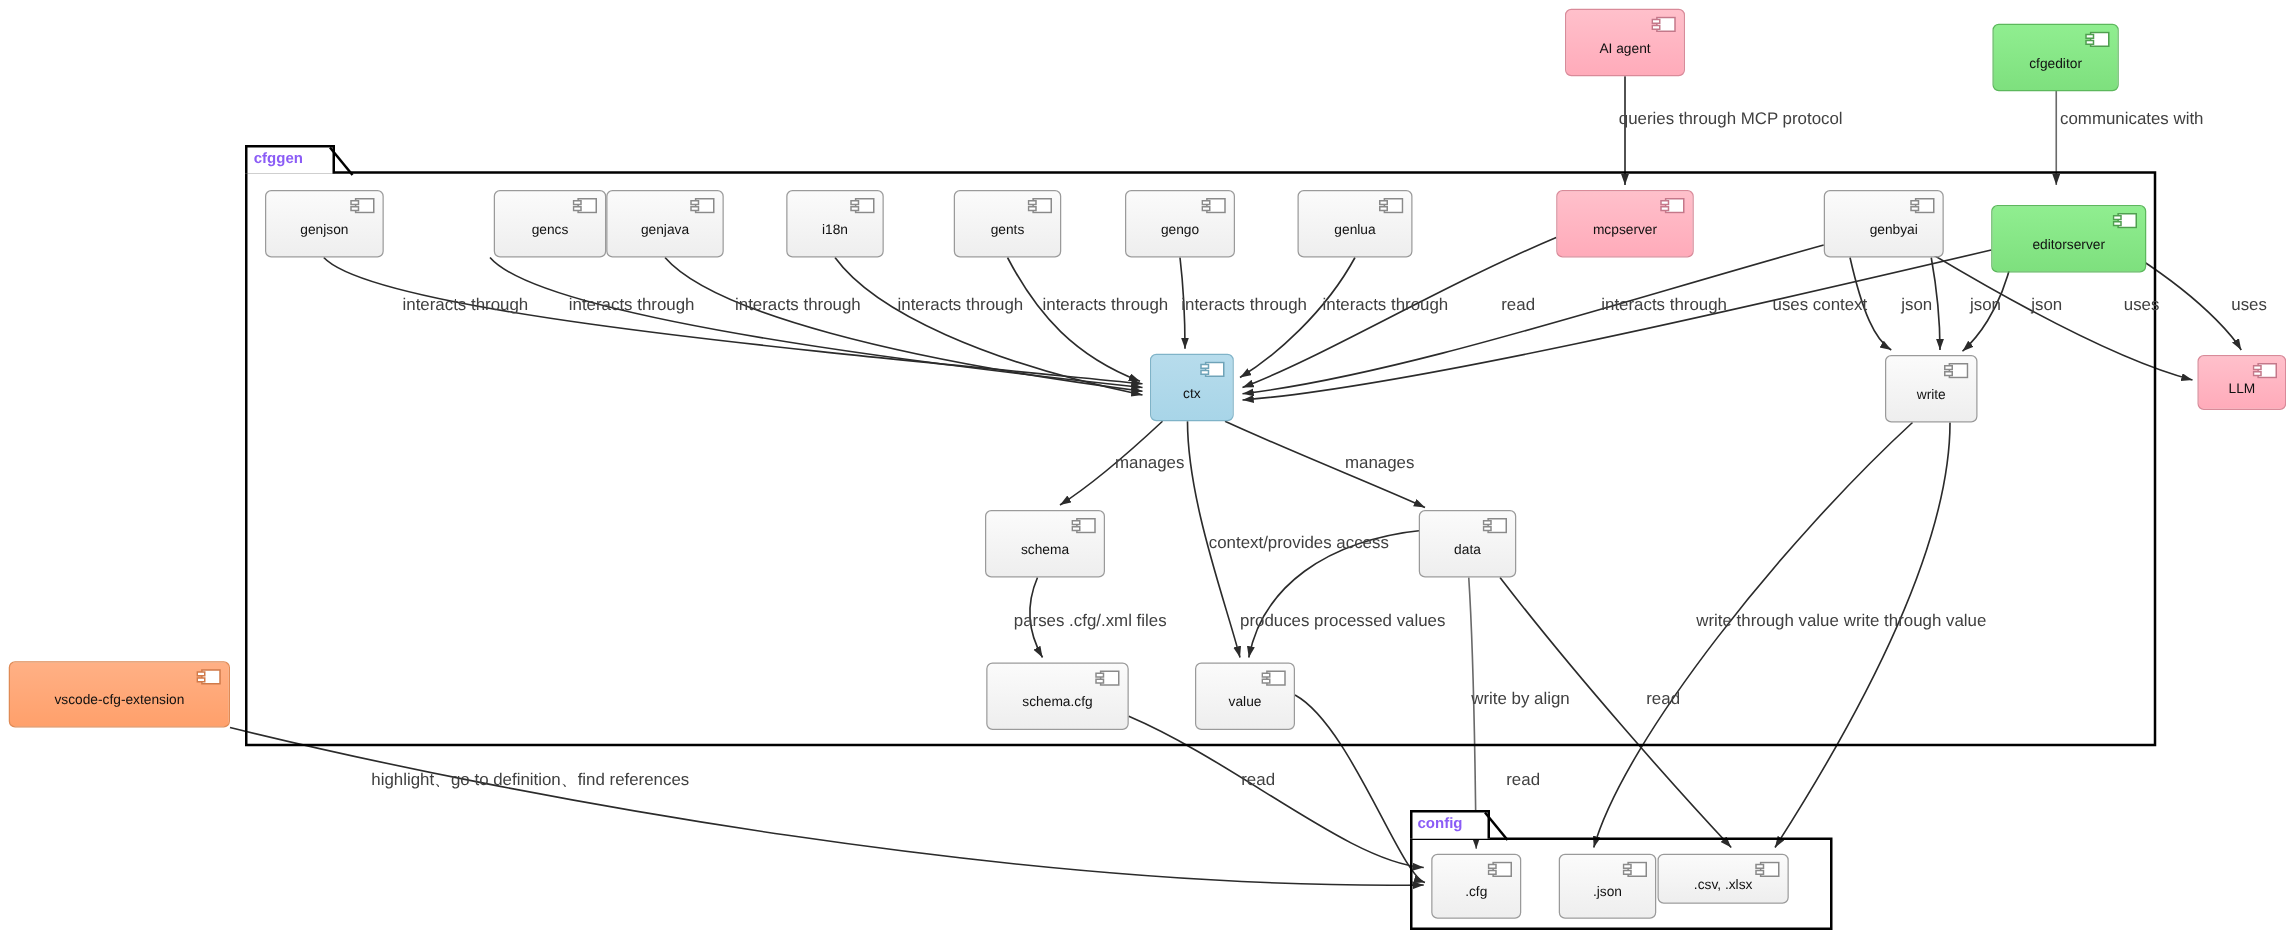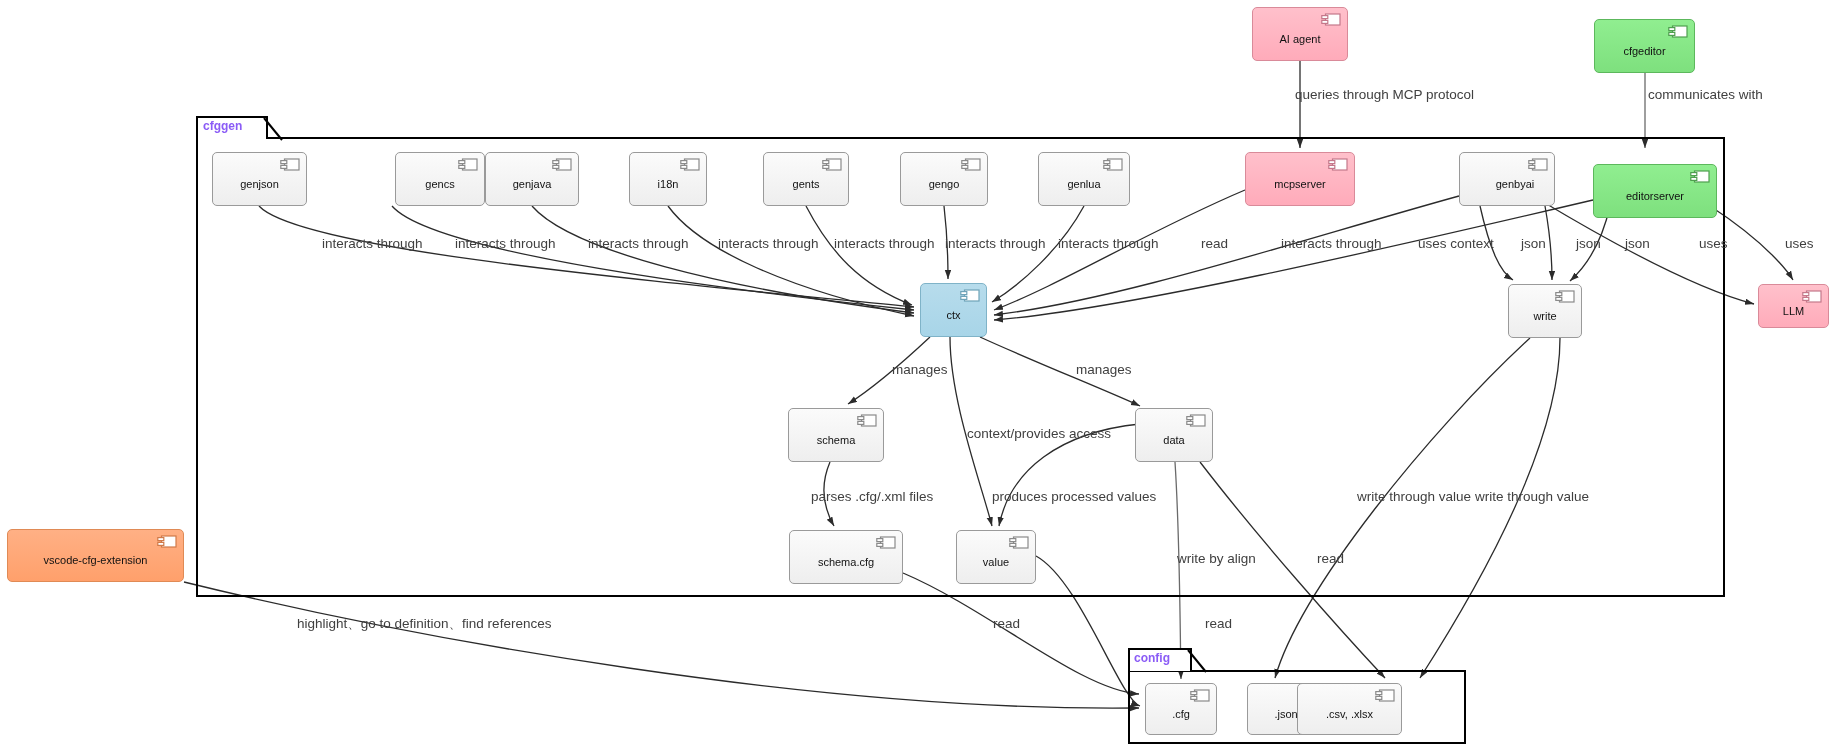--- a/index.html
+++ b/index.html
@@ -273,21 +273,21 @@
         <span class="lbl">.cfg</span>
       </div>
       <div class="comp grey" style="left: 1247px; top: 683px; width: 78px; height: 52px;">
         <svg class="cicon" viewBox="0 0 20 13">
           <rect x="4.5" y="1" width="14.5" height="11" fill="#fff" stroke="#8a8a8a" stroke-width="1.2"></rect>
           <rect x="0.8" y="2.6" width="6" height="3" fill="#fff" stroke="#8a8a8a" stroke-width="1.2"></rect>
           <rect x="0.8" y="7.4" width="6" height="3" fill="#fff" stroke="#8a8a8a" stroke-width="1.2"></rect>
         </svg>
         <span class="lbl">.json</span>
       </div>
-      <div class="comp grey" style="left: 1297px; top: 683px; width: 105px; height: 52px;">
+      <div class="comp grey" style="left: 1326px; top: 683px; width: 105px; height: 40px;">
         <svg class="cicon" viewBox="0 0 20 13">
           <rect x="4.5" y="1" width="14.5" height="11" fill="#fff" stroke="#8a8a8a" stroke-width="1.2"></rect>
           <rect x="0.8" y="2.6" width="6" height="3" fill="#fff" stroke="#8a8a8a" stroke-width="1.2"></rect>
           <rect x="0.8" y="7.4" width="6" height="3" fill="#fff" stroke="#8a8a8a" stroke-width="1.2"></rect>
         </svg>
         <span class="lbl">.csv, .xlsx</span>
       </div>
     </div>
 
   <div id="labels">

